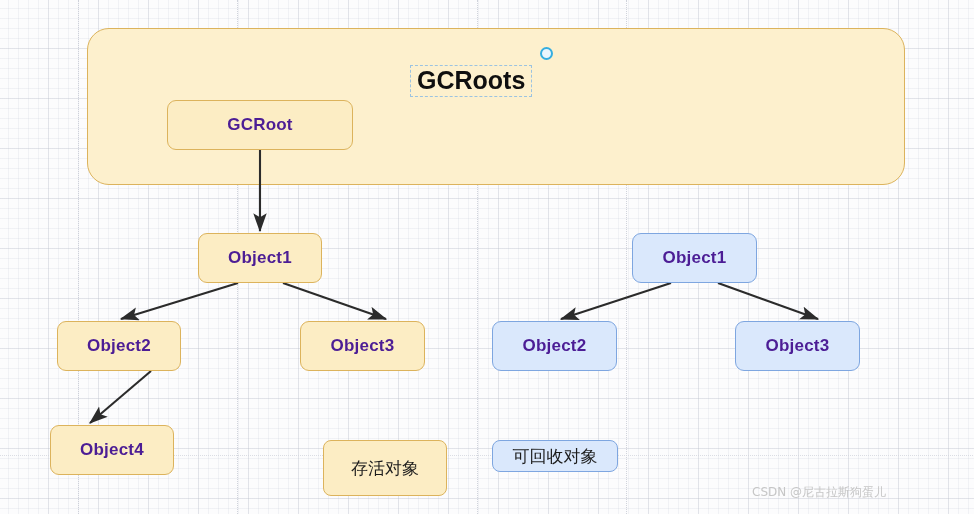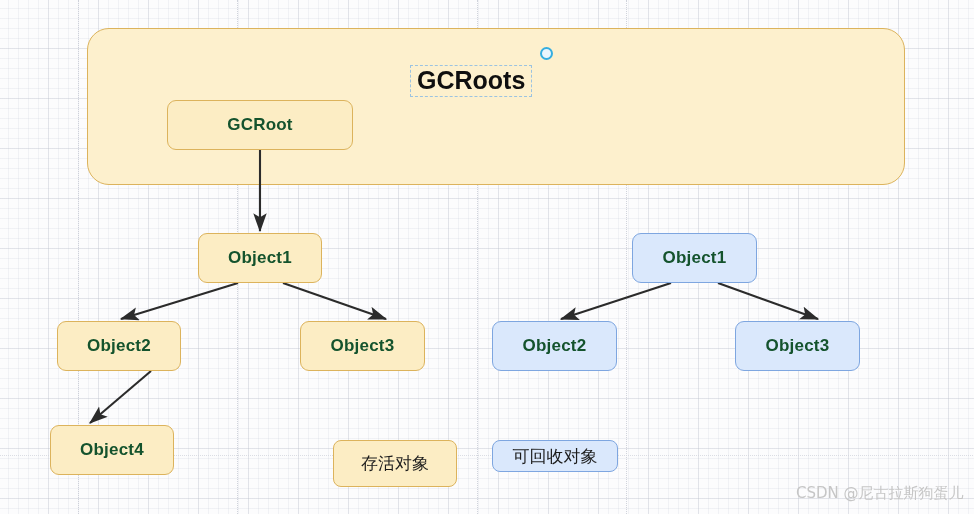--- a/index.html
+++ b/index.html
@@ -37,21 +37,21 @@
     background:#fdf0cd;
     border:1.6px solid #dcb35c;
     border-radius:22px;
     box-sizing:border-box;
   }
   .node{
     position:absolute;
     box-sizing:border-box;
     display:flex;align-items:center;justify-content:center;
     font-weight:bold;
-    color:#14532d;
+    color:#4c1d95;
     border-radius:9px;
     letter-spacing:.2px;
   }
   .node.yellow{background:#fcedc4;border:1.6px solid #dcb35c;}
   .node.blue{background:#dae8fc;border:1.6px solid #7ea6e0;}
 
   .title{
     position:absolute;
     font-size:25px;font-weight:bold;color:#0f0f0f;
     border:1px dashed #9cc3e0;
@@ -72,24 +72,23 @@
     box-sizing:border-box;
     display:flex;align-items:center;justify-content:center;
     font-size:17px;color:#1c1c1c;
     border-radius:8px;
     font-family:"DejaVu Sans","Liberation Sans",sans-serif;
   }
   .legend.yellow{background:#fcedc4;border:1.6px solid #dcb35c;}
   .legend.blue{background:#dae8fc;border:1.6px solid #7ea6e0;}
   .watermark{
     position:absolute;
-    font-size:15px;color:#c6c6c6;
+    font-size:12px;color:#c6c6c6;
     white-space:nowrap;
     font-family:"DejaVu Sans","Liberation Sans",sans-serif;
-    margin-left:44px;
   }
 </style>
 </head>
 <body>
 
 <div id="canvas">
 
   <div id="guides">
       <div class="guide-v" style="left: 78px;"></div>
       <div class="guide-v" style="left: 237px;"></div>
@@ -124,19 +123,19 @@
       <div class="node yellow" style="left: 198px; top: 233px; width: 124px; height: 50px; font-size: 17px;">Object1</div>
       <div class="node yellow" style="left: 57px; top: 321px; width: 124px; height: 50px; font-size: 17px;">Object2</div>
       <div class="node yellow" style="left: 300px; top: 321px; width: 125px; height: 50px; font-size: 17px;">Object3</div>
       <div class="node yellow" style="left: 50px; top: 425px; width: 124px; height: 50px; font-size: 17px;">Object4</div>
       <div class="node blue" style="left: 632px; top: 233px; width: 125px; height: 50px; font-size: 17px;">Object1</div>
       <div class="node blue" style="left: 492px; top: 321px; width: 125px; height: 50px; font-size: 17px;">Object2</div>
       <div class="node blue" style="left: 735px; top: 321px; width: 125px; height: 50px; font-size: 17px;">Object3</div>
     </div>
 
   <div id="legend-layer">
-      <div class="legend yellow" style="left: 333px; top: 440px; width: 124px; height: 47px;">存活对象</div>
+      <div class="legend yellow" style="left: 323px; top: 440px; width: 124px; height: 56px;">存活对象</div>
       <div class="legend blue" style="left: 492px; top: 440px; width: 126px; height: 32px;">可回收对象</div>
     </div>
 
   <div class="watermark" id="watermark" style="left: 752px; top: 484px;">CSDN @尼古拉斯狗蛋儿</div>
 
 </div>
 
 </body></html>

